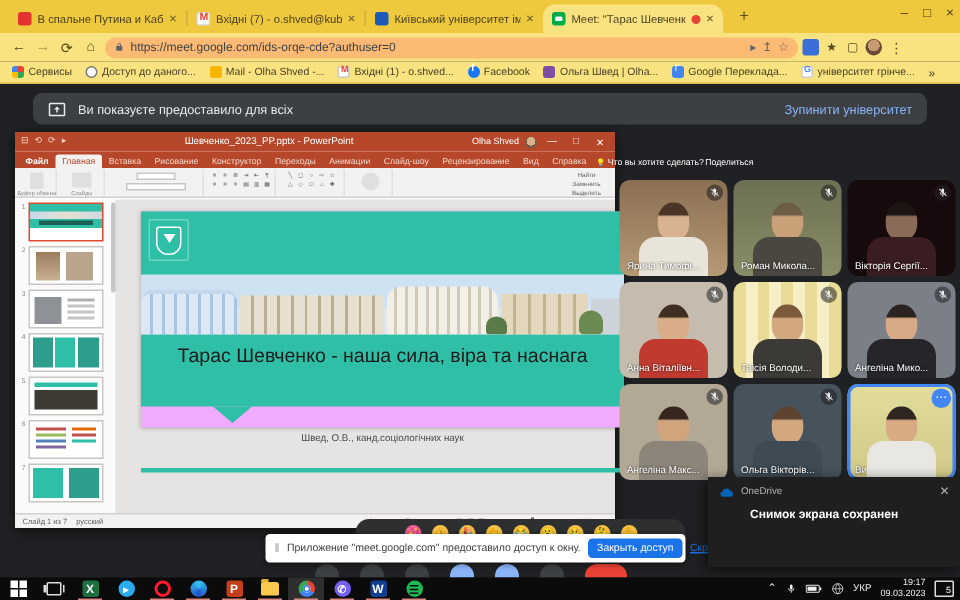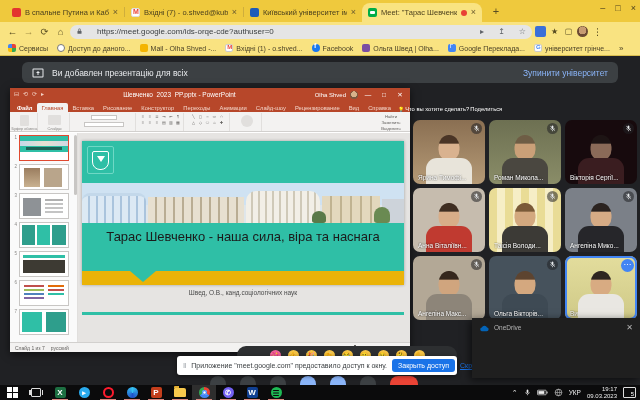--- a/index.html
+++ b/index.html
@@ -22,21 +22,21 @@
 .tabx{flex:none;font-size:9px;color:#6b5c2e;line-height:1}
 .tabsep{width:1px;height:10px;background:#cfae3c;margin-bottom:5px}
 .newtab{width:16px;height:16px;margin:0 0 2px 6px;text-align:center;font-size:11px;color:#5a4d22;line-height:15px}
 #winctl{position:absolute;right:4px;top:2px;display:flex;gap:10px;font-size:9px;color:#4a3f1d}
 #winctl span{line-height:12px}
 
 
 #toolbar{position:absolute;top:22px;left:0;right:0;height:19px;background:#f9e381;display:flex;align-items:center;gap:3px;padding:0 6px}
 .navbtn{width:13px;text-align:center;font-size:9.5px;color:#54491f}
 .navbtn.dis{color:#a89349}
-#urlbar{flex:1;max-width:462px;height:14px;background:#e5e5e5;border-radius:7px;display:flex;align-items:center;padding:0 6px;gap:14px}
+#urlbar{flex:1;max-width:462px;height:14px;background:#fdba74;border-radius:7px;display:flex;align-items:center;padding:0 6px;gap:4px}
 #urlbar svg{flex:none}
 #urltext{font-size:8px;color:#3c4043;white-space:nowrap;overflow:hidden;flex:1}
 .pillic{flex:none;font-size:8px;color:#5f6368}
 .extic{width:11px;height:11px;border-radius:2px;flex:none;text-align:center;font-size:8px;color:#54491f;line-height:11px}
 .extic.blue{background:#3a6fd8}
 #avatar{width:11px;height:11px;border-radius:50%;background:radial-gradient(circle at 50% 40%,#c79b72 45%,#6c4a33 46%);flex:none}
 
 
 #bookmarks{position:absolute;top:41px;left:0;right:0;height:15px;background:#f9e381;display:flex;align-items:center;gap:9px;padding:0 8px;font-size:7px;color:#4a4026;border-bottom:1px solid #d9bd4e}
 .bm{display:flex;align-items:center;gap:3px;white-space:nowrap}
@@ -100,21 +100,21 @@
 .m2 .b{position:absolute;left:24px;top:3px;width:18px;height:19px;background:#b9a58b}
 .m3 .a{position:absolute;left:3px;top:4px;width:18px;height:18px;background:#8e9296}
 .m3 .b{position:absolute;left:25px;top:5px;width:18px;height:2px;background:#b0b0b0;box-shadow:0 4px 0 #c4c4c4,0 8px 0 #c4c4c4,0 12px 0 #c4c4c4}
 .m4 .a{position:absolute;inset:2px;background:linear-gradient(90deg,#2e9e8c 0 30%,#fff 30% 34%,#2fbfa6 34% 64%,#fff 64% 68%,#2e9e8c 68%)}
 .m5 .a{position:absolute;left:3px;top:3px;right:3px;height:3px;background:#2fbfa6}
 .m5 .b{position:absolute;left:3px;top:8px;right:3px;bottom:3px;background:#3d3a33}
 .m6 .a{position:absolute;left:4px;top:4px;width:20px;height:2px;background:#c0504d;box-shadow:0 4px 0 #9bbb59,0 8px 0 #4f81bd,0 12px 0 #8064a2}
 .m6 .b{position:absolute;right:4px;top:4px;width:16px;height:2px;background:#e36c09;box-shadow:0 4px 0 #c0504d,0 8px 0 #2fbfa6}
 .m7 .a{position:absolute;inset:2px;background:linear-gradient(90deg,#2fbfa6 0 45%,#fff 45% 55%,#2e9e8c 55%)}
 #slidearea{flex:1;background:#e6e4e2;position:relative}
-#slide{position:absolute;left:4px;top:8px;width:322px;height:144px;background:#eab308;box-shadow:0 0 3px rgba(0,0,0,.3)}
+#slide{position:absolute;left:16px;top:8px;width:322px;height:144px;background:#f0abfc;box-shadow:0 0 3px rgba(0,0,0,.3)}
 #steal{position:absolute;left:0;top:0;right:0;height:130px;background:#2fbfa6}
 #slogo{position:absolute;left:5px;top:5px;width:27px;height:28px;background:#2fbfa6;border:1px solid #6fd8c5;border-radius:2px;display:flex;align-items:center;justify-content:center}
 #slogo .shield{width:17px;height:19px;border:1.2px solid #fff;border-radius:2px 2px 8px 8px;position:relative}
 #slogo .shield::before{content:"";position:absolute;left:3.5px;top:4px;border-left:4px solid transparent;border-right:4px solid transparent;border-top:6px solid #fff}
 #strip{position:absolute;left:0;top:42px;right:0;height:40px;background:linear-gradient(#cfe2f2 0 55%,#dfe6ea 55%);overflow:hidden}
 .bld{position:absolute;bottom:0}
 .b1{left:0;width:64px;height:30px;background:repeating-linear-gradient(90deg,#dce9f4 0 6px,#aac4dd 6px 8px);border-top:3px solid #c3d8ea;border-radius:8px 8px 0 0}
 .b2{left:66px;width:96px;height:26px;background:repeating-linear-gradient(90deg,#e7e0d0 0 7px,#b9ad93 7px 9px)}
 .b3{left:164px;width:74px;height:32px;background:repeating-linear-gradient(90deg,#f2efe7 0 5px,#cfc9b8 5px 7px);border-radius:10px 10px 0 0}
 .b4{left:240px;width:58px;height:27px;background:repeating-linear-gradient(90deg,#e3d8bd 0 8px,#c0b391 8px 10px)}
@@ -308,21 +308,21 @@
 
 </div>
 
 <div id="content">
 
   <div id="banner">
     <svg width="12" height="12" viewBox="0 0 24 24">
         <path fill="#e8eaed" d="M21 3H3a2 2 0 0 0-2 2v14a2 2 0 0 0 2 2h18a2 2 0 0 0 2-2V5a2 2 0 0 0-2-2zm0 16H3V5h18v14z"></path>
         <path fill="#e8eaed" d="M12 8l-4 4h3v4h2v-4h3z"></path>
       </svg>
-    <span class="txt">Ви добавлен презентацію для всіх</span>
+    <span class="txt">Ви показуєте предоставило для всіх</span>
     <span id="stopshare">Зупинити університет</span>
   </div>
 
   <div id="ppt">
     <div id="ppt-title">
       <span class="qat">⊟</span>
       <span class="qat">⟲</span>
       <span class="qat">⟳</span>
       <span class="qat">▸</span>
       <span class="t">Шевченко_2023_PP.pptx - PowerPoint</span>
@@ -581,20 +581,21 @@
   <div class="mb red" style="left:390px"></div>
 
   <div id="toast">
     <div class="hdr">
       <svg width="11" height="8" viewBox="0 0 24 16">
           <path d="M6 15h11a4 4 0 0 0 .6-7.95A6 6 0 0 0 6.2 7.1 4 4 0 0 0 6 15z" fill="#0364b8"></path>
         </svg>
       <span class="app">OneDrive</span>
       <span class="x">✕</span>
     </div>
+    <div class="tt">Снимок экрана сохранен</div>
   </div>
 </div>
 
 <div id="taskbar">
   <div class="tbi">
       <span class="win">
         <i></i>
         <i></i>
         <i></i>
         <i></i>

